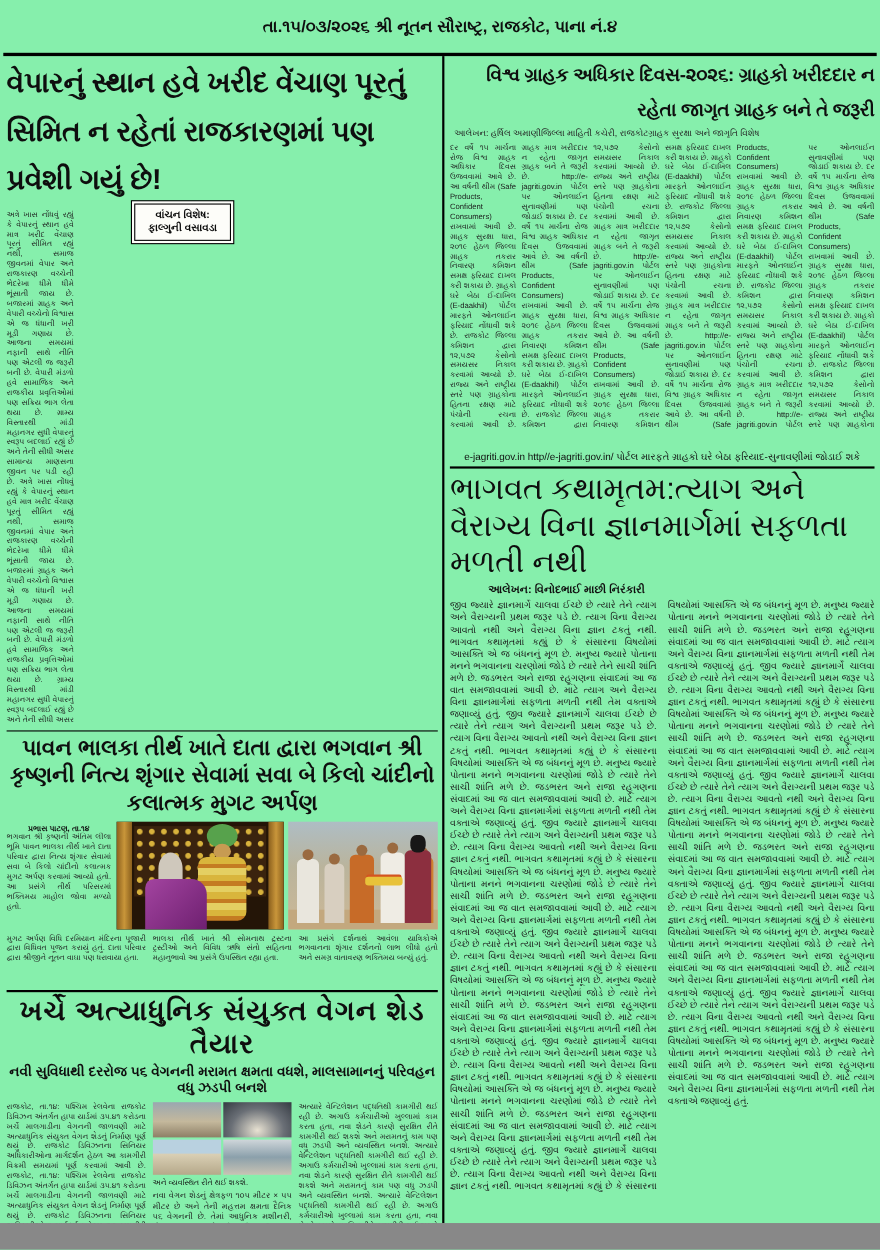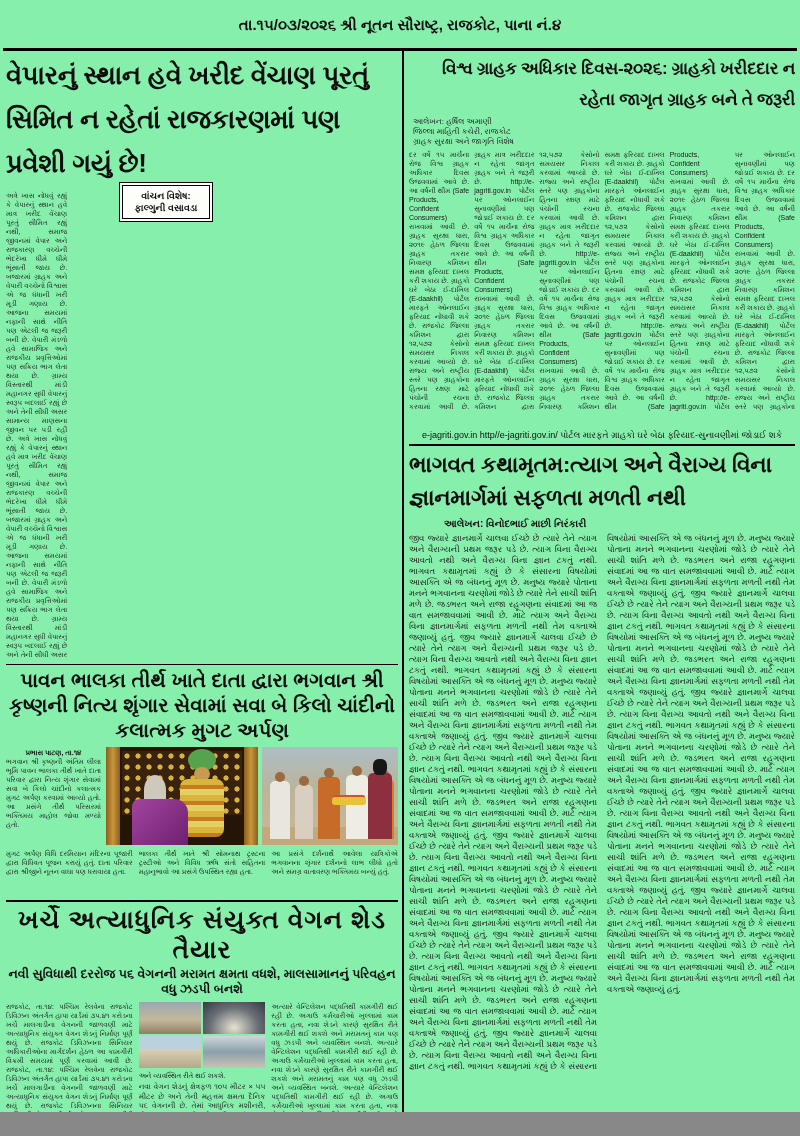--- a/index.html
+++ b/index.html
@@ -71,25 +71,25 @@
   .c-col .smalltext { font-size:7.5px; line-height:9.6px; }
   .collage { height:66px; display:grid; grid-template-columns:1fr 1fr; grid-template-rows:1fr 1fr; gap:2px; }
   .cg1 { background:linear-gradient(180deg,#9aa7b0 0%,#c4b89c 55%,#8d7f66 100%); }
   .cg2 { background:radial-gradient(ellipse at 50% 80%,#e8e2d2 0%,#6a6f76 55%,#343a42 100%); }
   .cg3 { background:linear-gradient(180deg,#b9d1e0 0%,#b9d1e0 38%,#d9cfb4 42%,#b5a88a 100%); }
   .cg4 { background:linear-gradient(180deg,#cfd6da 0%,#8ba0ab 50%,#c9c3b4 100%); }
   .c-cap { font-size:7px; line-height:9px; margin:3px 0 2px; }
   
   .d-head { font-size:17px; line-height:31px; font-weight:800; letter-spacing:-.3px;text-align:right; }
   .d-sub  { font-size:11.5px; font-weight:700; text-align:center; margin-top:3px; }
-  .d-by   { display:flex; justify-content:flex-start; font-size:8px; padding:2px 4px 1px; color:#222;flex-direction:column; }
+  .d-by   { display:flex; justify-content:flex-start; font-size:8px; padding:2px 4px 1px; color:#222; }
   .d-body { height:262px; column-count:6; column-gap:5px; column-fill:auto; margin-top:2px; }
   .d-foot { font-size:9px; text-align:center; margin-top:18px; white-space:nowrap; overflow:hidden; }
   
-  .e-head { font-size:22px; line-height:33px; font-weight:700; letter-spacing:-.3px; }
+  .e-head { font-size:28px; line-height:33px; font-weight:400; letter-spacing:-.3px; }
   .e-by   { width:55%; text-align:center; font-size:10px; font-weight:700; margin:4px 0 3px; }
   .e-body { height:540px; column-count:2; column-gap:10px; column-fill:auto;
             font-size:8.5px; line-height:11px; text-align:justify; overflow:hidden; color:#161616; }
 </style>
 </head>
 <body>
 
 <div class="page">
 
   <div class="dateline">તા.૧૫/૦૩/૨૦૨૬ શ્રી નૂતન સૌરાષ્ટ્ર, રાજકોટ, પાના નં.૪</div>

